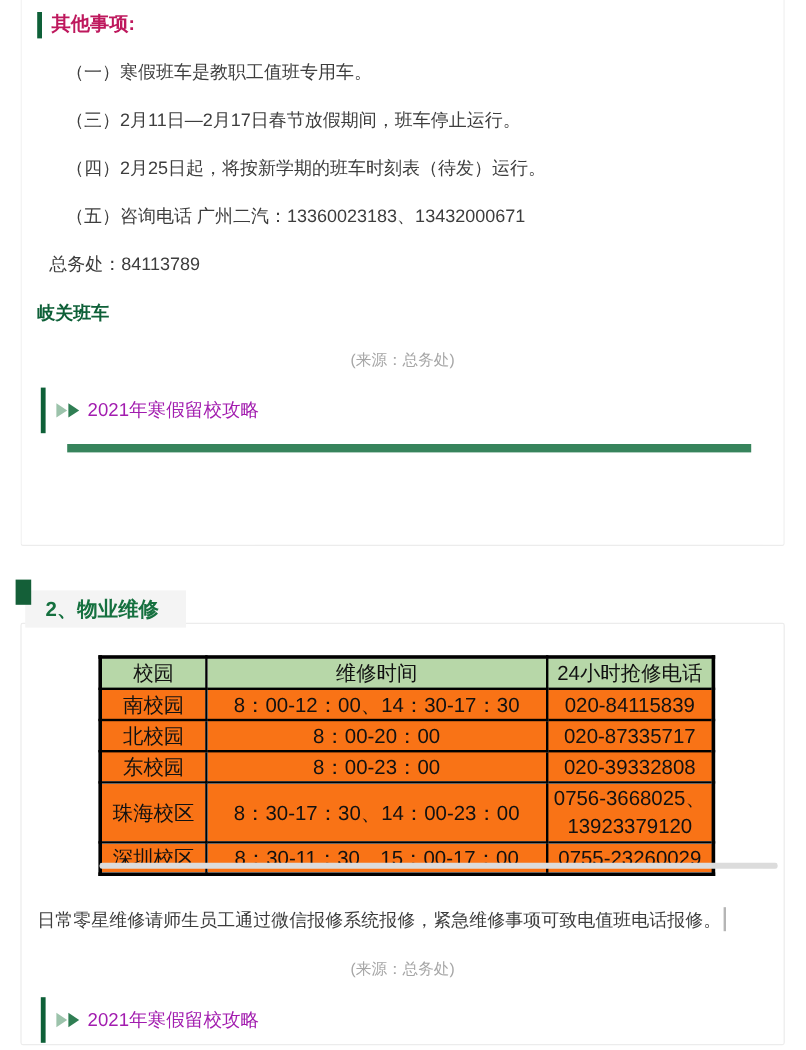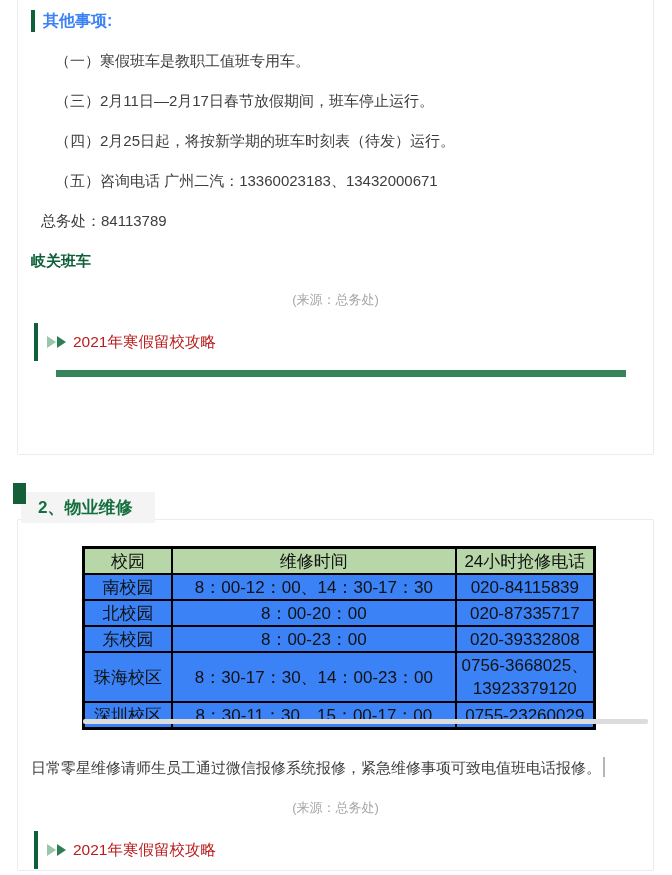--- a/index.html
+++ b/index.html
@@ -10,60 +10,60 @@
   .card{
     position:absolute;left:17px;width:637px;background:#fff;
     border:1px solid #ececec;border-radius:2px;box-sizing:border-box;
   }
   #card1{top:-6px;height:461px;border-top:none;}
   #card2{top:519px;height:352px;}
 
   
   .bar-heading{
     margin:16px 0 0 13px;border-left:4px solid #0e6038;padding-left:8px;
-    font-size:16px;font-weight:bold;color:#3b82f6;line-height:22px;
+    font-size:16px;font-weight:bold;color:#be185d;line-height:22px;
   }
   .para-block{margin:14px 12px 0 13px;font-size:15px;line-height:30px;}
   .para-block p{margin:10px;}
   .para-block p.indent{text-indent:14px;}
   .sub-heading{margin:16px 0 4px 13px;font-size:15px;font-weight:bold;color:#0e6038;}
   .bus-block{margin:0 12px 0 13px;font-size:15px;line-height:24.5px;}
   .bus-block p{margin:0;}
   .source-line{text-align:center;color:#a6a6a6;font-size:13px;margin-top:17px;}
   #card1 .source-line{margin-top:20px;}
 
   
   .link-row{
     margin:14px 0 0 16px;height:38px;display:flex;align-items:center;
     border-left:4px solid #0e6038;padding-left:9px;cursor:pointer;
   }
   .tri{width:0;height:0;border-style:solid;border-width:6px 0 6px 9px;
        border-color:transparent transparent transparent #9cc3ab;margin-right:1px;}
   .tri.dark{border-left-color:#2f7e53;}
-  .link-label{color:#b91c1c;font-size:15.5px;margin-left:6px;}
+  .link-label{color:#a21caf;font-size:15.5px;margin-left:6px;}
   .green-divider{margin-left:38px;margin-top:9px;width:570px;height:7px;background:#37845c;}
 
   
   .sec-square{position:absolute;left:13px;top:483px;width:13px;height:21px;background:#145f38;z-index:3;}
   .sec-badge{
     position:absolute;left:21px;top:492px;width:134px;height:31px;background:#f4f4f4;z-index:2;
     color:#15703f;font-size:17px;font-weight:bold;line-height:31px;padding-left:17px;box-sizing:border-box;
   }
 
   
   .mtable{
     margin:26px 0 0 64px;border-collapse:collapse;table-layout:fixed;width:514px;
     border:3px solid #000;font-size:17px;color:#111;padding-left:14px;
   }
   .mtable th,.mtable td{
     border:2px solid #000;text-align:center;padding:0 2px;line-height:23px;
     font-weight:normal;overflow:hidden;
   }
   .mtable th{background:#b7d7a8;height:24px;}
-  .mtable td{height:24px;background:#3b82f6;}
+  .mtable td{height:24px;background:#f97316;}
   .mtable tr.tall td{height:48px;}
   .col-campus{width:88px;}
   .col-time{width:282px;}
   .col-phone{width:138px;}
   .table-shadow{position:absolute;left:65px;top:199px;width:565px;height:5px;background:#dcdcdc;border-radius:2px;}
 
   .note-line{margin:24px 10px 0 13px;font-size:15px;line-height:28px;position:relative;}
   .caret{display:inline-block;width:2px;height:20px;background:#b5b5b5;vertical-align:-4px;margin-left:2px;}
 </style>
 </head>

